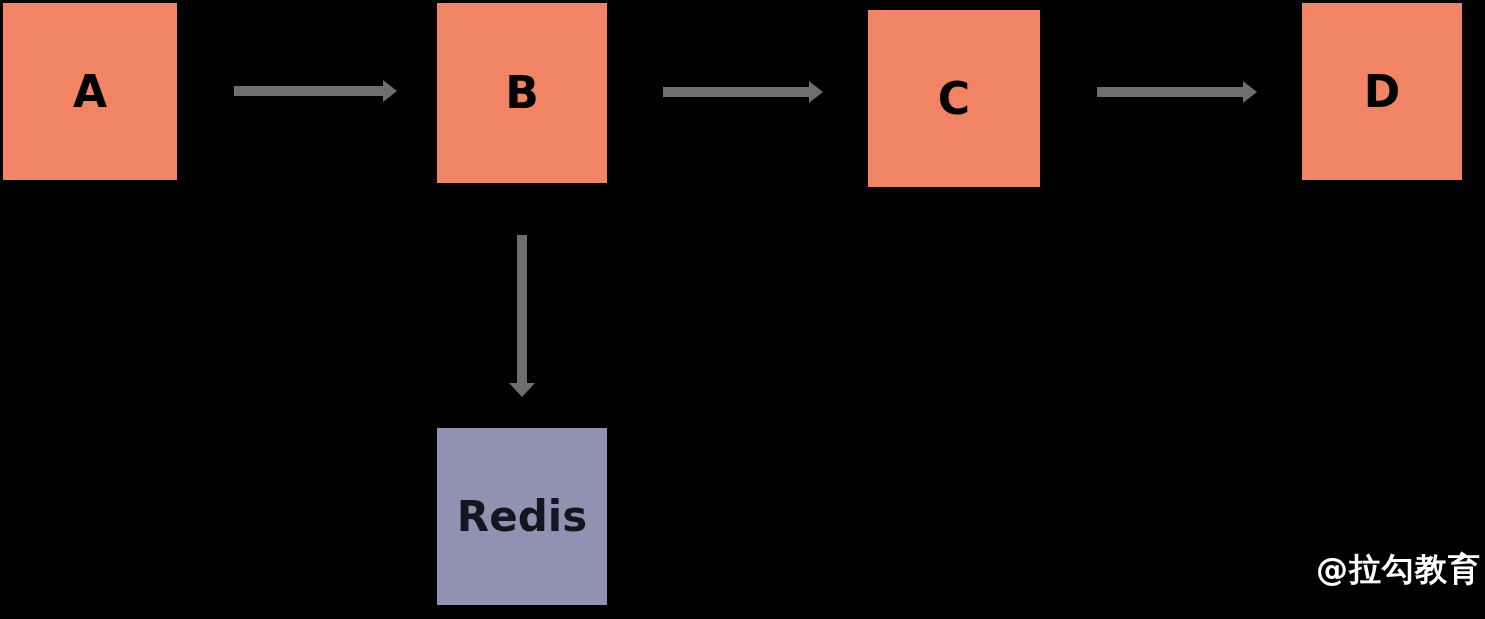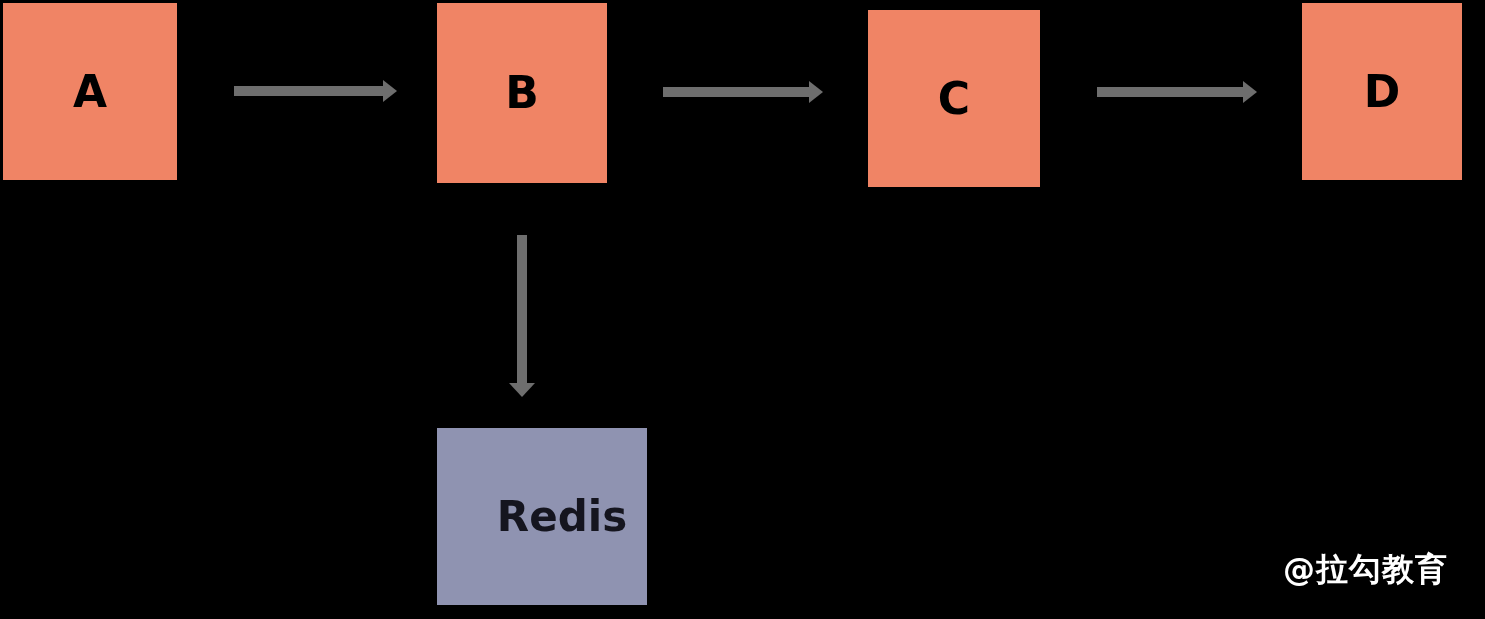--- a/index.html
+++ b/index.html
@@ -59,21 +59,21 @@
   .head-1  { left: 383px;  top: 80px; }
   .shaft-2 { left: 663px;  top: 87px; width: 146px; }
   .head-2  { left: 809px;  top: 81px; }
   .shaft-3 { left: 1097px; top: 87px; width: 146px; }
   .head-3  { left: 1243px; top: 81px; }
   .shaft-4 { left: 517px;  top: 235px; height: 148px; }
   .head-4  { left: 509px;  top: 383px; }
 
   .watermark {
     position: absolute;
-    left: 1283px;
+    left: 1316px;
     top: 548px;
     font-size: 32px;
     font-weight: bold;
     letter-spacing: 1px;
     white-space: nowrap;
   }
 </style>
 </head>
 <body>
 
@@ -88,21 +88,21 @@
   </div>
 
   <div class="node node-c" style="background: rgb(240, 132, 101); color: rgb(0, 0, 0);">
     <span>C</span>
   </div>
 
   <div class="node node-d" style="background: rgb(240, 132, 101); color: rgb(0, 0, 0);">
     <span>D</span>
   </div>
 
-  <div class="node node-redis" style="background: rgb(143, 147, 177); color: rgb(21, 21, 31); padding-left: 40px;">
+  <div class="node node-redis" style="background: rgb(143, 147, 177); color: rgb(21, 21, 31);">
     <span>Redis</span>
   </div>
 
   <div class="arrow-shaft-h shaft-1" style="background: rgb(110, 110, 110);"></div>
   <div class="arrow-head-right head-1" style="border-left-color: rgb(110, 110, 110);"></div>
 
   <div class="arrow-shaft-h shaft-2" style="background: rgb(110, 110, 110);"></div>
   <div class="arrow-head-right head-2" style="border-left-color: rgb(110, 110, 110);"></div>
 
   <div class="arrow-shaft-h shaft-3" style="background: rgb(110, 110, 110);"></div>

